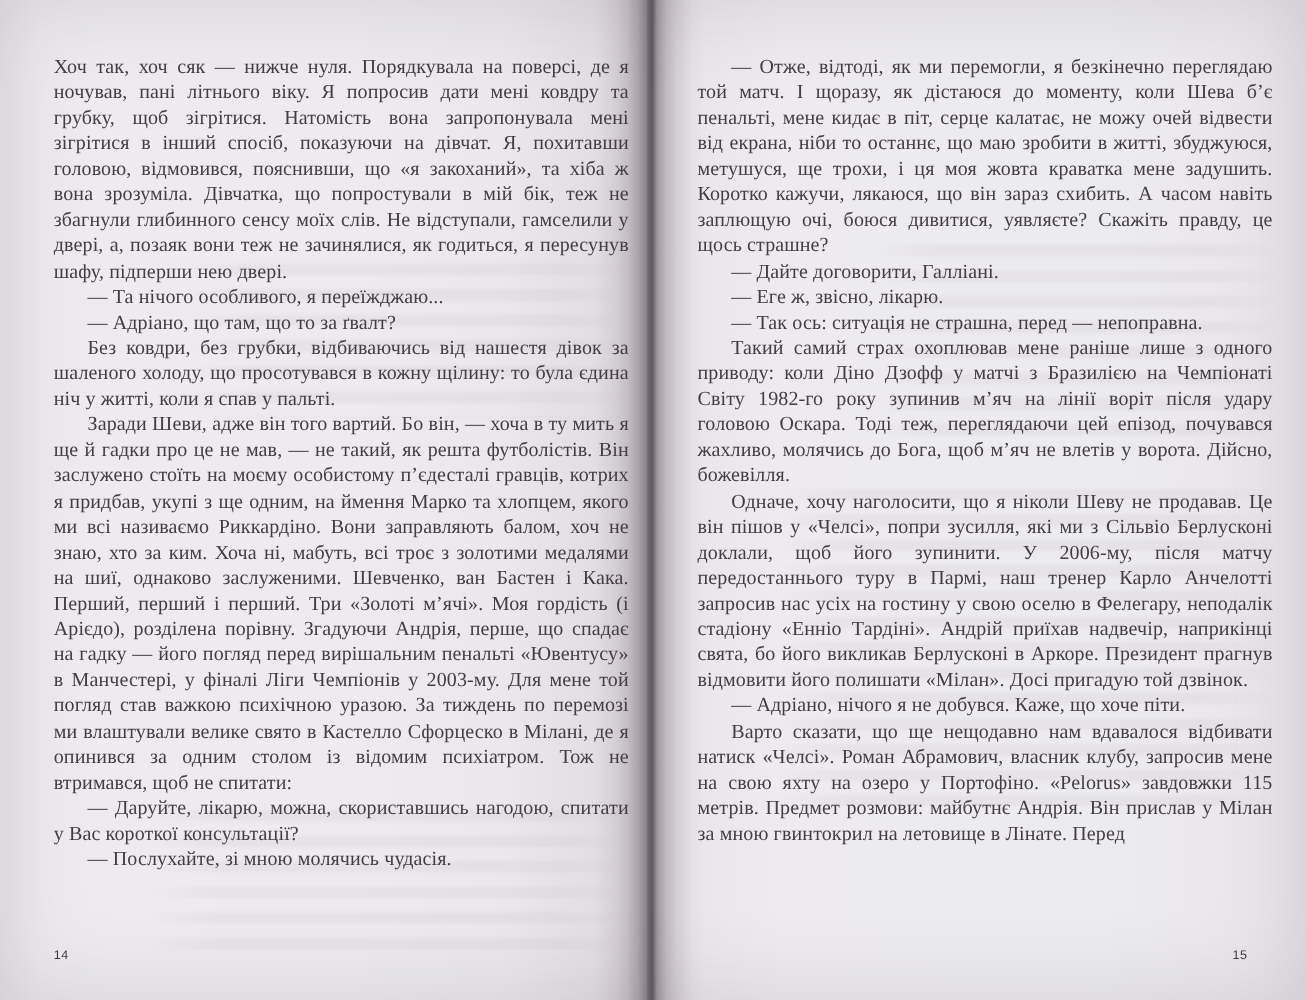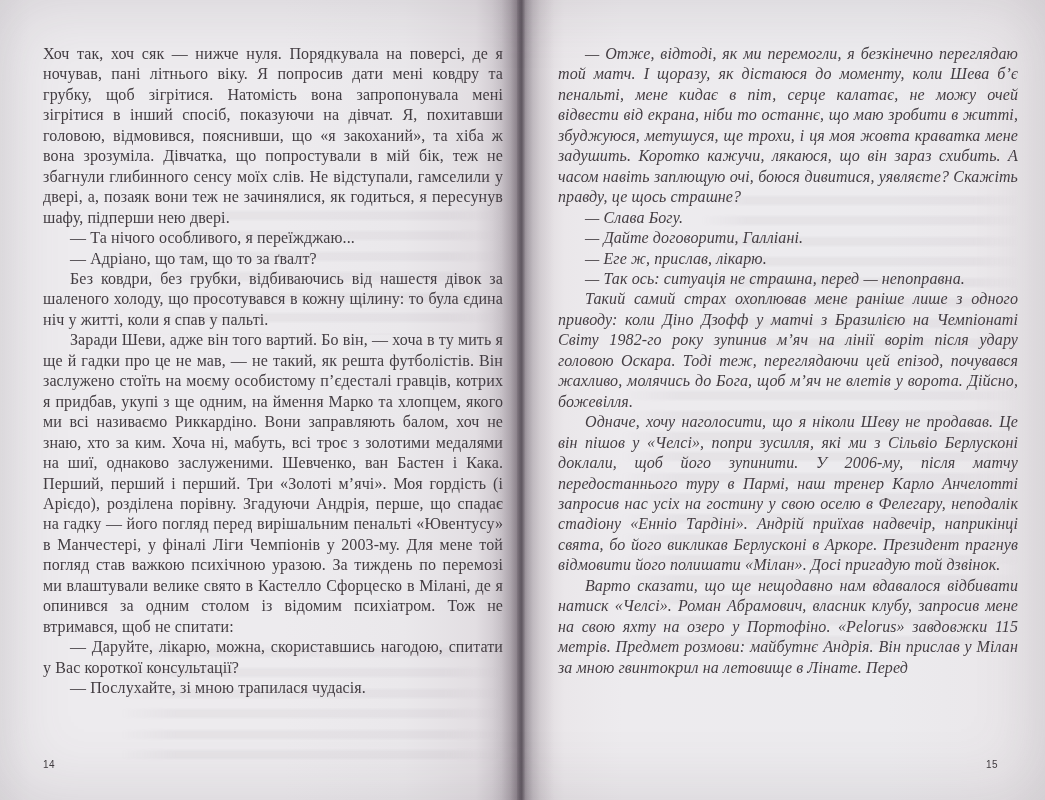--- a/index.html
+++ b/index.html
@@ -76,21 +76,21 @@
 
   .text-col {
     position: absolute;
     top: 44px;
     width: 460px;
     font-size: 16px;
     line-height: 20.45px;
     letter-spacing: 0.1px;
   }
   .text-col.left  { left: 43px; }
-  .text-col.right { left: 558px; font-style: italic; }
+  .text-col.right { left: 558px; }
   .text-col p {
     margin: 0;
     text-align: justify;
     hyphens: none;
   }
   .text-col p.indent { text-indent: 27px; }
 
   .page-number {
     position: absolute;
     top: 759px;
@@ -114,31 +114,31 @@
   <div class="ghost ghost-right-a"></div>
   <div class="ghost ghost-right-b"></div>
 
   <div class="text-col left">
       <p>Хоч так, хоч сяк — нижче нуля. Порядкувала на поверсі, де я ночував, пані літнього віку. Я попросив дати мені ковдру та грубку, щоб зігрітися. Натомість вона запропонувала мені зігрітися в інший спосіб, показуючи на дівчат. Я, похитавши головою, відмовився, пояснивши, що «я закоханий», та хіба ж вона зрозуміла. Дівчатка, що попростували в мій бік, теж не збагнули глибинного сенсу моїх слів. Не відступали, гамселили у двері, а, позаяк вони теж не зачинялися, як годиться, я пересунув шафу, підперши нею двері.</p>
       <p class="indent">— Та нічого особливого, я переїжджаю...</p>
       <p class="indent">— Адріано, що там, що то за ґвалт?</p>
       <p class="indent">Без ковдри, без грубки, відбиваючись від нашестя дівок за шаленого холоду, що просотувався в кожну щілину: то була єдина ніч у житті, коли я спав у пальті.</p>
       <p class="indent">Заради Шеви, адже він того вартий. Бо він, — хоча в ту мить я ще й гадки про це не мав, — не такий, як решта футболістів. Він заслужено стоїть на моєму особистому п’єдесталі гравців, котрих я придбав, укупі з ще одним, на ймення Марко та хлопцем, якого ми всі називаємо Риккардіно. Вони заправляють балом, хоч не знаю, хто за ким. Хоча ні, мабуть, всі троє з золотими медалями на шиї, однаково заслуженими. Шевченко, ван Бастен і Кака. Перший, перший і перший. Три «Золоті м’ячі». Моя гордість (і Арієдо), розділена порівну. Згадуючи Андрія, перше, що спадає на гадку — його погляд перед вирішальним пенальті «Ювентусу» в Манчестері, у фіналі Ліги Чемпіонів у 2003-му. Для мене той погляд став важкою психічною уразою. За тиждень по перемозі ми влаштували велике свято в Кастелло Сфорцеско в Мілані, де я опинився за одним столом із відомим психіатром. Тож не втримався, щоб не спитати:</p>
       <p class="indent">— Даруйте, лікарю, можна, скориставшись нагодою, спитати у Вас короткої консультації?</p>
-      <p class="indent">— Послухайте, зі мною трапилася чудасія.</p>
+      <p class="indent">— Послухайте, зі мною молячись чудасія.</p>
     </div>
 
   <div class="text-col right">
       <p class="indent">— Отже, відтоді, як ми перемогли, я безкінечно переглядаю той матч. І щоразу, як дістаюся до моменту, коли Шева б’є пенальті, мене кидає в піт, серце калатає, не можу очей відвести від екрана, ніби то останнє, що маю зробити в житті, збуджуюся, метушуся, ще трохи, і ця моя жовта краватка мене задушить. Коротко кажучи, лякаюся, що він зараз схибить. А часом навіть заплющую очі, боюся дивитися, уявляєте? Скажіть правду, це щось страшне?</p>
-      <p class="indent">— Слава Богу.</p>
       <p class="indent">— Дайте договорити, Галліані.</p>
-      <p class="indent">— Еге ж, прислав, лікарю.</p>
+      <p class="indent">— Еге ж, звісно, лікарю.</p>
       <p class="indent">— Так ось: ситуація не страшна, перед — непоправна.</p>
       <p class="indent">Такий самий страх охоплював мене раніше лише з одного приводу: коли Діно Дзофф у матчі з Бразилією на Чемпіонаті Світу 1982-го року зупинив м’яч на лінії воріт після удару головою Оскара. Тоді теж, переглядаючи цей епізод, почувався жахливо, молячись до Бога, щоб м’яч не влетів у ворота. Дійсно, божевілля.</p>
       <p class="indent">Одначе, хочу наголосити, що я ніколи Шеву не продавав. Це він пішов у «Челсі», попри зусилля, які ми з Сільвіо Берлусконі доклали, щоб його зупинити. У 2006-му, після матчу передостаннього туру в Пармі, наш тренер Карло Анчелотті запросив нас усіх на гостину у свою оселю в Фелегару, неподалік стадіону «Енніо Тардіні». Андрій приїхав надвечір, наприкінці свята, бо його викликав Берлусконі в Аркоре. Президент прагнув відмовити його полишати «Мілан». Досі пригадую той дзвінок.</p>
+      <p class="indent">— Адріано, нічого я не добувся. Каже, що хоче піти.</p>
       <p class="indent">Варто сказати, що ще нещодавно нам вдавалося відбивати натиск «Челсі». Роман Абрамович, власник клубу, запросив мене на свою яхту на озеро у Портофіно. «Pelorus» завдовжки 115 метрів. Предмет розмови: майбутнє Андрія. Він прислав у Мілан за мною гвинтокрил на летовище в Лінате. Перед</p>
     </div>
 
   <div class="gutter-shadow"></div>
   <div class="vignette"></div>
 
   <div class="page-number left">14</div>
 
   <div class="page-number right">15</div>
 </div>

